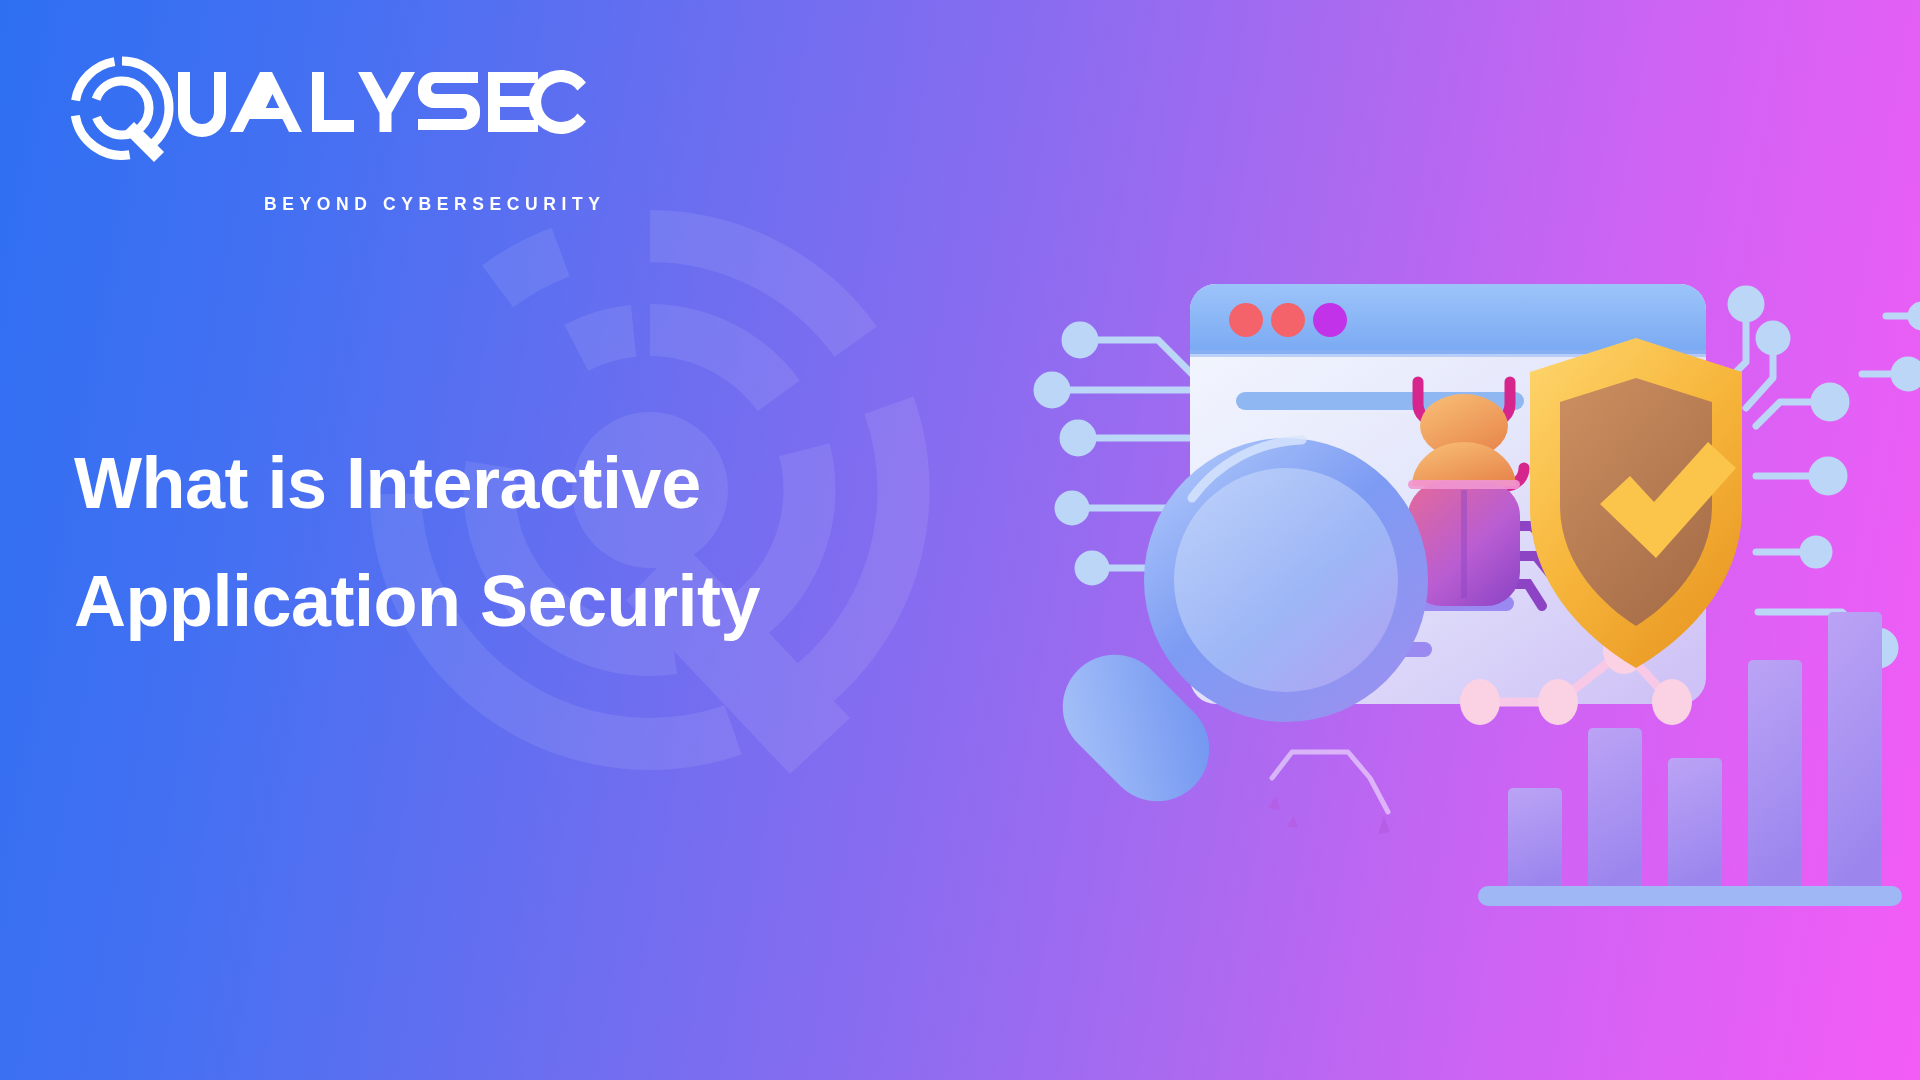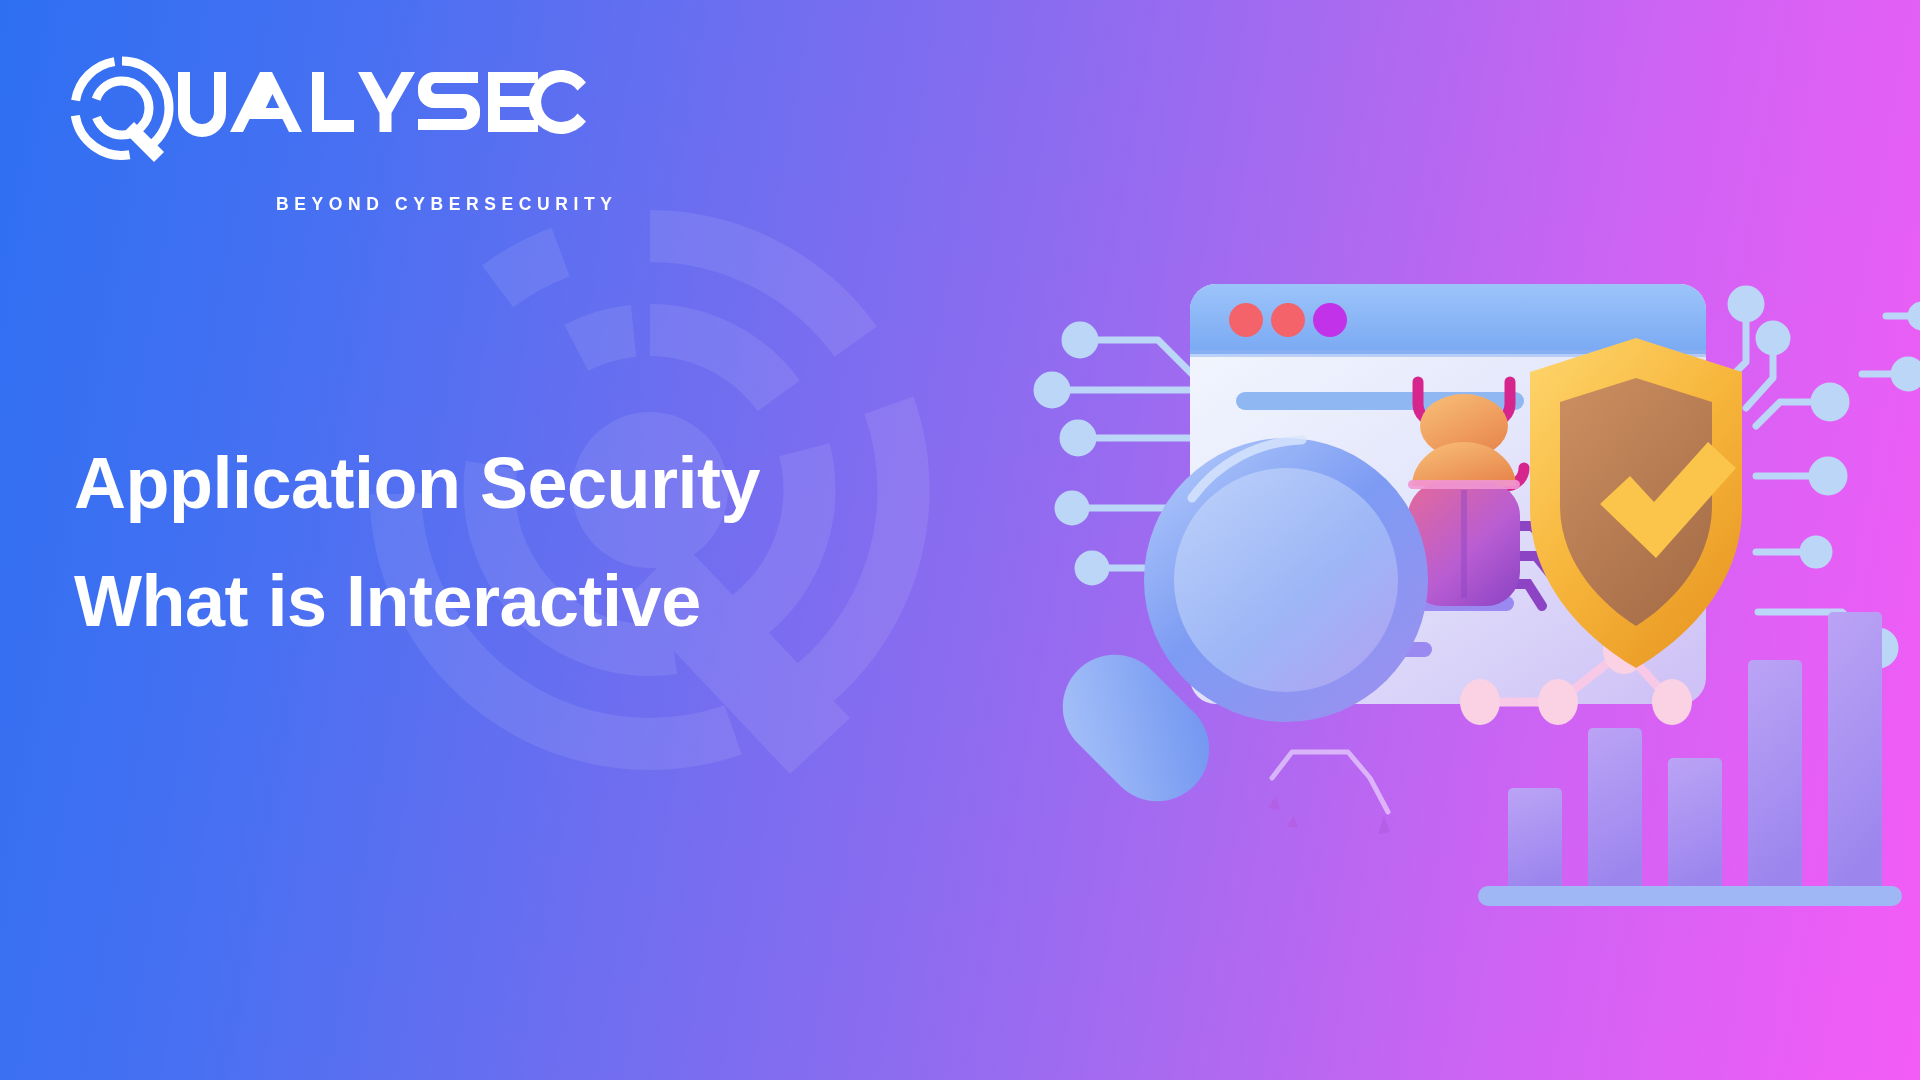--- a/index.html
+++ b/index.html
@@ -46,21 +46,21 @@
     width:108px; height:108px;
   }
   .logo-mark svg{ width:100%; height:100%; display:block; }
   .logo-word{
     position:absolute; left:108px; top:14px;
     width:412px; height:72px;
   }
   .logo-word svg{ width:100%; height:100%; display:block; }
   .logo-tagline{
     position:absolute;
-    left:208px; top:142px;
+    left:196px; top:142px;
     color:#ffffff;
     font-size:17.5px;
     font-weight:700;
     letter-spacing:5.6px;
     white-space:nowrap;
     font-family:"Liberation Sans", sans-serif;
   }
 
   
   .headline{
@@ -144,22 +144,22 @@
 
           <path d="M410 16.5 l-8.5 8 a20 20 0 1 0 0 23 l8.5 8 a32 32 0 1 1 0 -39 Z"></path>
         </g>
       </svg>
     </span>
 
     <span class="logo-tagline">BEYOND CYBERSECURITY</span>
   </div>
 
   <h1 class="headline">
+    <span class="hl-line">What is Interactive</span>
     <span class="hl-line">Application Security</span>
-    <span class="hl-line">What is Interactive</span>
   </h1>
 
   <div class="illustration">
     <svg viewBox="0 0 880 620" xmlns="http://www.w3.org/2000/svg" aria-hidden="true">
       <defs>
         <linearGradient id="gTitle" x1="0" y1="0" x2="0" y2="1">
           <stop offset="0%" stop-color="#9CC4FA"></stop>
           <stop offset="100%" stop-color="#7AA9F3"></stop>
         </linearGradient>
         <linearGradient id="gBody" x1="0.1" y1="0" x2="0.9" y2="1">

